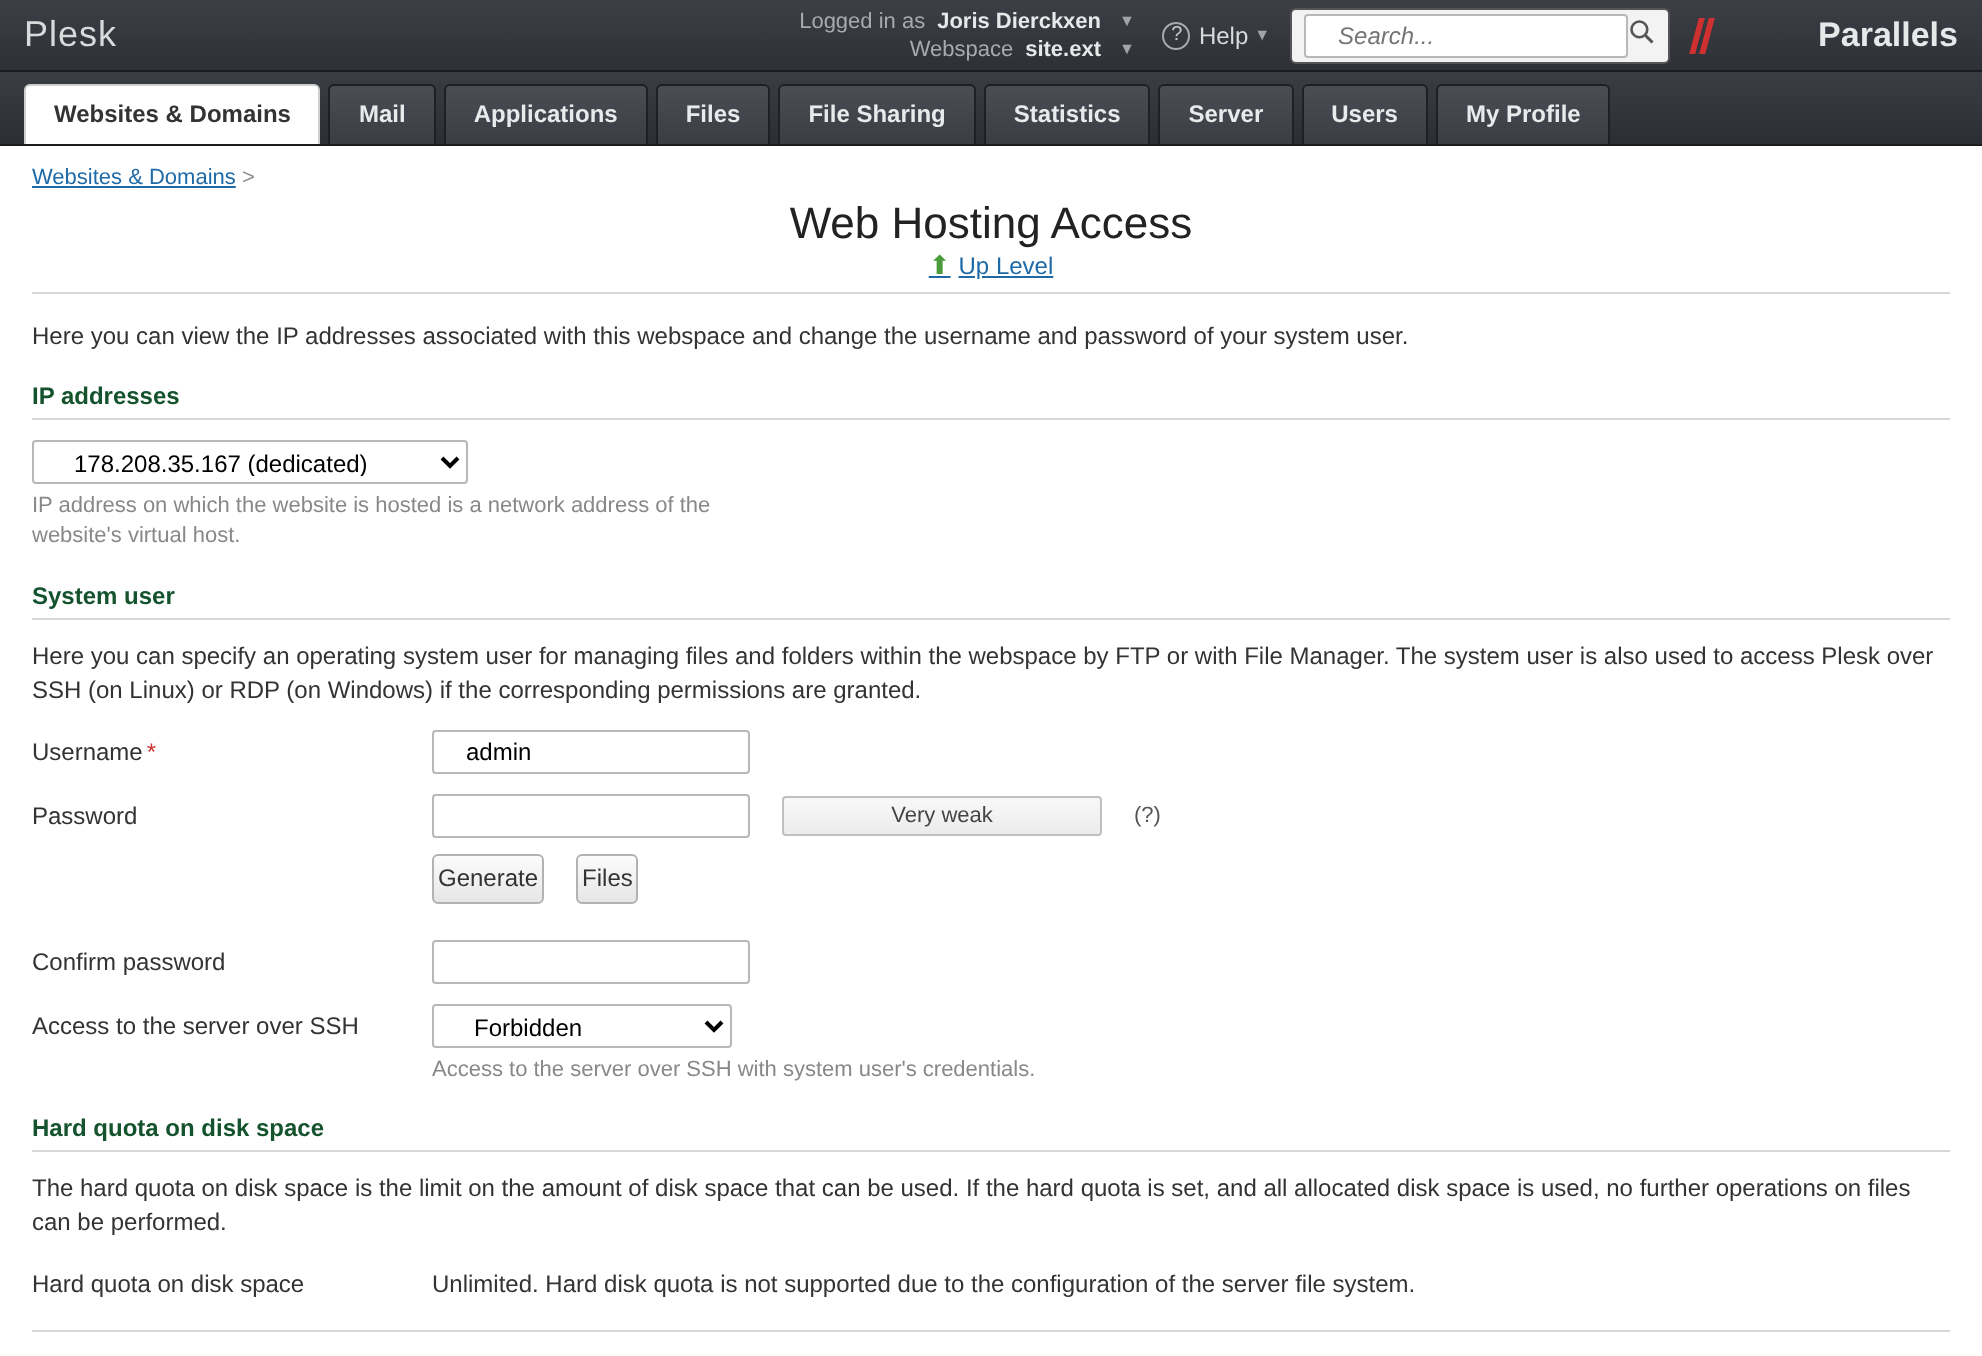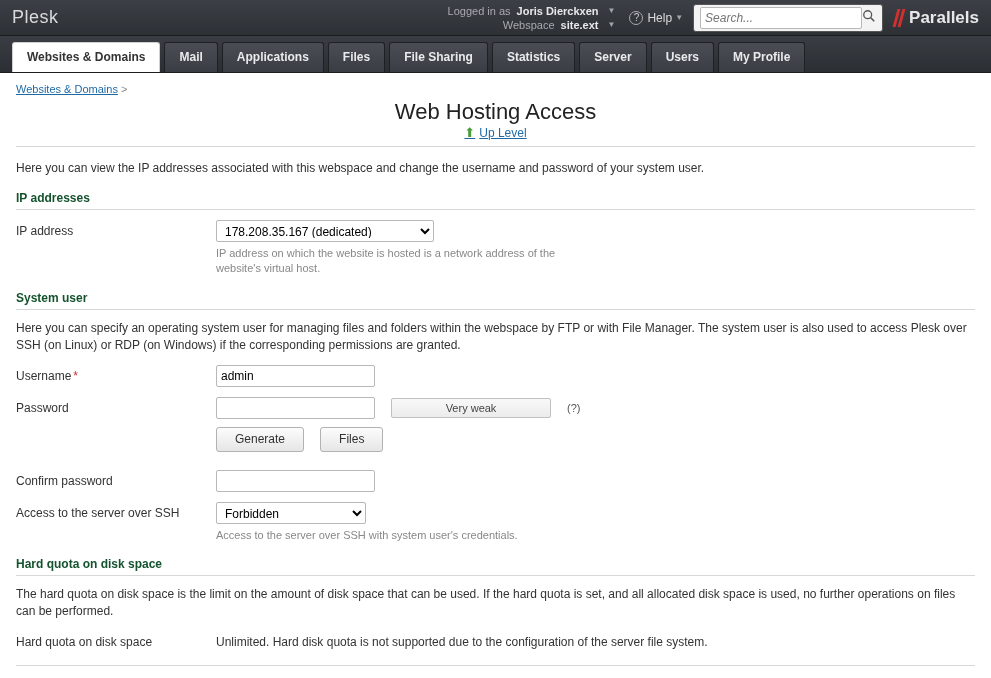--- a/index.html
+++ b/index.html
@@ -9,48 +9,48 @@
 .topbar .login-info { text-align: right; font-size: 11px; line-height: 14px; margin-right: 14px; }
 .topbar .login-info .row { display: flex; gap: 6px; justify-content: flex-end; align-items: flex-start; }
 .topbar .login-info .label { color: #a8aab0; }
 .topbar .login-info .value { color: #e6e8ea; font-weight: 600; }
 .topbar .help { display: flex; align-items: center; margin-right: 10px; cursor: pointer; color: #d8dadc; font-size: 12px;}
 .topbar .help .q { display: inline-flex; width: 14px; height: 14px; border: 1px solid #a8aab0; border-radius: 50%; align-items: center; justify-content: center; font-size: 10px; margin-right: 4px; color: #c8cacc;}
 .topbar .chev { font-size: 8px; margin-left: 3px; color: #a2a4aa;}
 .searchwrap { display:flex; align-items:center; background: #f3f3f3; border:1px solid #555; border-radius:3px; padding: 2px 6px; width: 190px; margin-right: 12px;}
 .searchwrap input { border:none; outline:none; background:transparent; font-style: italic; color:#666; width:100%; font-size:12px; padding:2px 0;}
 .searchwrap .mag { color:#555; }
-.parallels { display:flex; align-items:center; font-family: Arial, sans-serif; font-weight: bold; font-size: 17px; color: #e6e8ea;}
+.parallels { display:flex; align-items:center; font-family: Arial, sans-serif; font-weight: bold; font-size: 17px; color: #e6e8ea; gap: 48px;}
 .parallels .bars { display:inline-flex; margin-right: 4px; }
 .parallels .bars span { display:inline-block; width:3px; height:18px; background:#cf3030; transform: skewX(-15deg); margin-right:2px; }
 .navbar { background: linear-gradient(#3a3d43, #2b2e33); padding: 6px 12px 0 12px; display: flex; gap: 4px; border-bottom: 1px solid #1a1c20; height: 37px; }
 .tab { padding: 7px 14px 6px; color: #e8eaec; font-size: 12px; font-weight: 600; background: linear-gradient(#4a4d53, #3a3d43); border: 1px solid #1e2024; border-bottom: none; border-radius: 3px 3px 0 0; cursor: pointer; }
 .tab.active { background: #fff; color: #333; border-color: #cfcfcf; }
 .content { padding: 8px 16px 20px 16px; }
 .breadcrumb { font-size: 11px; color: #888; margin: 2px 0 4px 0; }
 .breadcrumb a { color: #1e6aa7; text-decoration: underline; }
 .titlebar { display:flex; align-items:center; border-bottom: 1px solid #d7d7d7; padding-bottom: 6px; margin-bottom: 14px; flex-direction: column;}
 h1 { font-size: 22px; font-weight: normal; color: #222; flex: 1; }
 .uplevel { color: #1e6aa7; text-decoration: underline; font-size: 12px; display:flex; align-items:center; gap:4px; cursor:pointer;}
 .uplevel .arrow { color: #4a9b3b; font-size: 13px; text-decoration:none; display:inline-block;}
 .intro { color: #333; font-size: 12px; margin-bottom: 16px; }
 .section-title { color: #14532d; font-size: 12px; font-weight: 600; border-bottom: 1px solid #d7d7d7; padding-bottom: 4px; margin: 14px 0 10px 0; }
 .formrow { display:flex; align-items:flex-start; margin-bottom: 10px; }
 .formrow .lbl { width: 200px; padding-top: 4px; color: #333; font-size: 12px; }
 .req { color: #c33; margin-left: 2px; }
 .formrow .fld { flex:1; }
-select, input[type=text], input[type=password] { border:1px solid #b8b8b8; padding: 3px 4px; font-size: 12px; height: 22px; background:#fff; border-radius: 2px;}
+select, input[type=text], input[type=password] { border:1px solid #b8b8b8; padding: 3px 16px; font-size: 12px; height: 22px; background:#fff; border-radius: 2px;}
 select { padding-right: 18px; }
 .ip-select { width: 218px; }
 .hint { color: #888; font-size: 11px; margin-top: 4px; max-width: 380px; line-height: 1.4; }
 .text-input { width: 159px; }
 .pwrow { display:flex; align-items:center; gap: 16px; margin-bottom: 8px;}
 .strength { width: 160px; height: 20px; border:1px solid #c0c0c0; background: linear-gradient(#f8f8f8,#ececec); font-size: 11px; color:#444; display:flex; align-items:center; justify-content:center; border-radius: 2px;}
 .pwhelp { color:#555; font-size: 11px;}
-.btn { border:1px solid #b2b2b2; background: linear-gradient(#fcfcfc,#e6e6e6); padding: 4px 18px; font-size: 12px; color:#333; border-radius: 3px; cursor:pointer; height:25px;}
+.btn { border:1px solid #b2b2b2; background: linear-gradient(#fcfcfc,#e6e6e6); padding: 4px 2px; font-size: 12px; color:#333; border-radius: 3px; cursor:pointer; height:25px;}
 .btn.primary { background: linear-gradient(#e8f0fa, #c9ddf2); border-color:#9ab8d6; }
 .para { color:#333; font-size:12px; line-height: 1.45; margin-bottom: 10px;}
 .divider { border-top: 1px solid #d7d7d7; margin: 14px 0 12px 0; }
 .footer-row { display:flex; align-items:center; }
 .footer-row .lbl { width:200px; color:#c33; font-size:12px;}
 .footer-row .fld { display:flex; gap: 10px; }
 .ssh-select { width: 150px; }
 svg.mag-icon { width:14px; height:14px; fill:#555; }
 </style>
 </head>
@@ -116,21 +116,20 @@
     <a class="uplevel">
       <span class="arrow">⬆</span>
       <span>Up Level</span>
     </a>
   </div>
 
   <div class="intro">Here you can view the IP addresses associated with this webspace and change the username and password of your system user.</div>
 
   <div class="section-title">IP addresses</div>
   <div class="formrow">
-    <div class="lbl">IP address</div>
     <div class="fld">
       <select class="ip-select">
         <option>178.208.35.167 (dedicated)</option>
       </select>
       <div class="hint">IP address on which the website is hosted is a network address of the website's virtual host.</div>
     </div>
   </div>
 
   <div class="section-title">System user</div>
   <div class="para">Here you can specify an operating system user for managing files and folders within the webspace by FTP or with File Manager. The system user is also used to access Plesk over SSH (on Linux) or RDP (on Windows) if the corresponding permissions are granted.</div>

